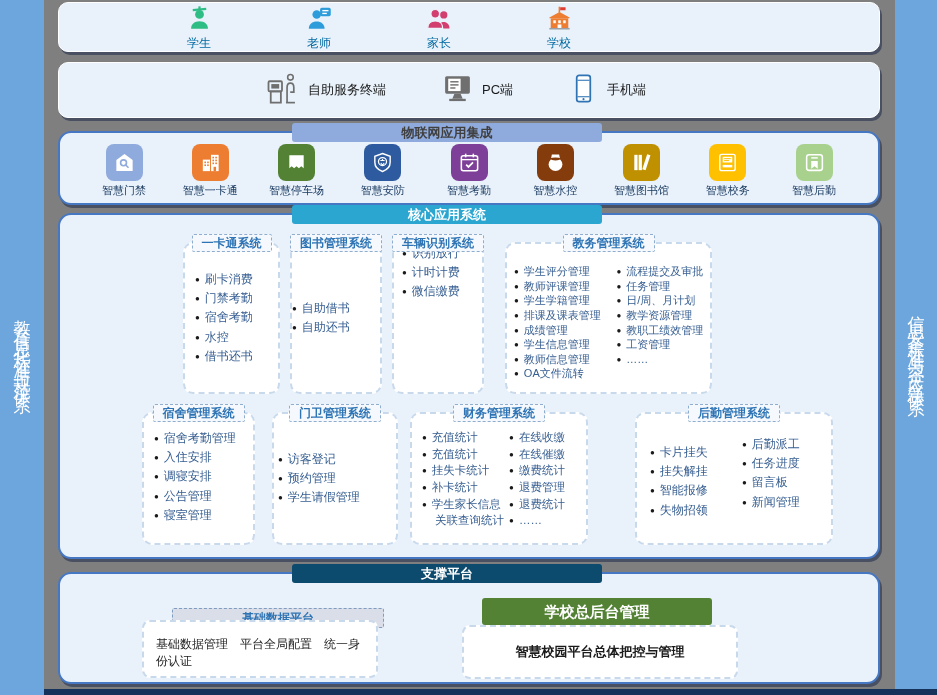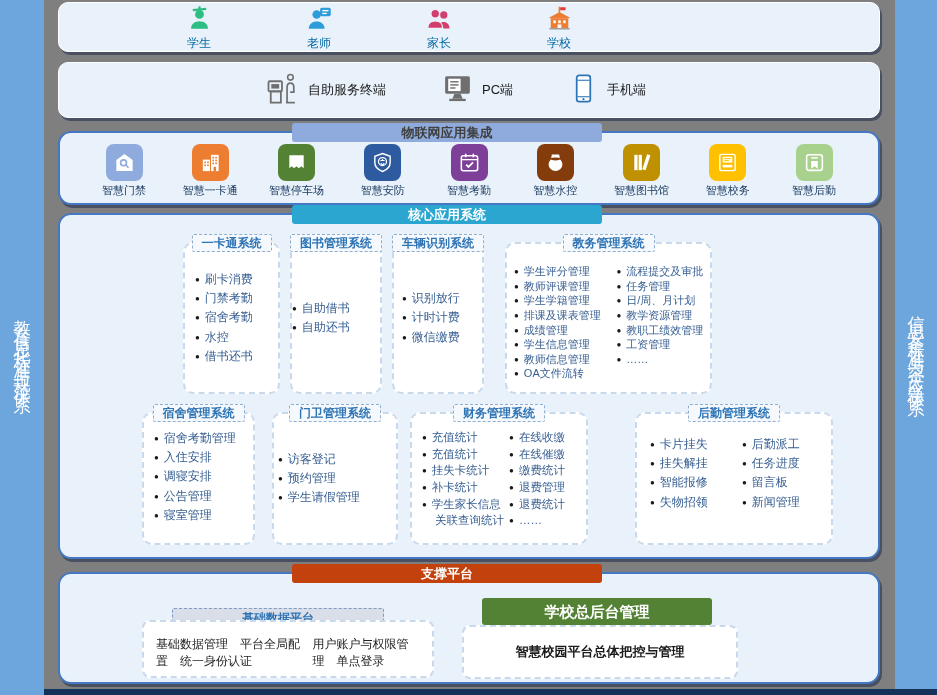--- a/index.html
+++ b/index.html
@@ -48,39 +48,39 @@
   .badge { position:absolute; top:-10px; left:50%; transform:translateX(-50%);
            background:#F5F9FD; border:1px dashed #8FAECF; color:#2E74B5;
            font-weight:bold; font-size:12px; line-height:16px; padding:0 9px;
            white-space:nowrap; border-radius:2px; }
   ul.syslist { list-style:none; }
   .syslist li { font-size:12px; color:#365E91; line-height:1.6; padding-left:13px; text-indent:-13px; white-space:nowrap; }
   .syslist li::before { content:"●"; font-size:8px; margin-right:5px; color:#1a1a1a; vertical-align:1px; }
 
   #box-onecard  { left:123px; top:27px; width:97px;  height:152px; display:flex; align-items:center; padding-left:10px; }
   #box-library  { left:230px; top:27px; width:92px;  height:152px; display:flex; align-items:center; }
-  #box-vehicle  { left:332px; top:27px; width:92px;  height:152px; display:flex; align-items:center; padding-left:8px; }
+  #box-vehicle  { left:332px; top:27px; width:92px;  height:152px; display:flex; padding-left:8px; }
   #box-academic { left:445px; top:27px; width:207px; height:152px; display:flex; padding:20px 3px 4px 7px; }
   #box-academic .c1 { width:104px; } #box-academic .c2 { width:92px; }
   #box-academic li { font-size:11px; line-height:1.33; }
 
   #box-dorm     { left:82px;  top:197px; width:113px; height:133px; padding:15px 0 0 10px; }
   #box-gate     { left:212px; top:197px; width:126px; height:133px; display:flex; align-items:center; padding-left:4px; }
   #box-finance  { left:350px; top:197px; width:178px; height:133px; display:flex; padding:15px 2px 0 10px; }
   #box-finance .c1 { width:100px; } #box-finance .c2 { width:86px; }
   #box-finance li { font-size:11.5px; line-height:1.45; }
   #box-finance .c1 li { white-space:normal; }
   #box-logistics { left:575px; top:197px; width:198px; height:133px; display:flex; padding:21px 4px 0 13px; }
-  #box-logistics .c1 { width:93px; } #box-logistics .c2 { width:86px; }
+  #box-logistics .c1 { width:93px;margin-top:8px; } #box-logistics .c2 { width:86px; }
 
   
   #support-panel { top:572px; height:112px; }
-  .basebox { position:absolute; left:82px; top:46px; width:292px; height:58px; background:#fff;
+  .basebox { position:absolute; left:82px; top:46px; width:236px; height:58px; background:#fff;
              border:2px dashed #C9D9EC; border-radius:8px; padding:14px 12px 4px;
-             display:flex; flex-direction:row; gap:3px; }
+             display:flex; flex-direction:column; gap:3px; }
   .basebox .line { font-size:12px; color:#222; }
   .base-badge { position:absolute; left:112px; top:34px; width:212px; height:20px; line-height:18px;
                 text-align:center; background:#D9DEE8; border:1px dashed #7F9CC0; color:#2E74B5;
                 font-weight:bold; font-size:12px; border-radius:2px; }
   .admin-title { position:absolute; left:422px; top:24px; width:230px; height:27px; line-height:27px;
                  background:#548235; color:#fff; font-weight:bold; font-size:15px; text-align:center; border-radius:3px; }
   .adminbox { position:absolute; left:402px; top:51px; width:276px; height:54px; background:#fff;
               border:2px dashed #C9D9EC; border-radius:8px; display:flex; align-items:center; justify-content:center; }
   .adminbox .content { font-size:13px; font-weight:bold; color:#1a1a1a; }
 </style>
@@ -410,25 +410,24 @@
     <ul class="syslist c2">
         <li>后勤派工</li>
         <li>任务进度</li>
         <li>留言板</li>
         <li>新闻管理</li>
       </ul>
   </div>
 </div>
 
 <div class="panel bordered" id="support-panel">
-  <div class="bar" style="background: #c2410c;">支撑平台</div>
+  <div class="bar" style="background: #0c4a6e;">支撑平台</div>
 
   <div class="base-badge">基础数据平台</div>
   <div class="basebox">
     <div class="line">基础数据管理　平台全局配置　统一身份认证</div>
-    <div class="line">用户账户与权限管理　单点登录</div>
   </div>
 
   <div class="admin-title" style="background: rgb(84, 130, 53);">学校总后台管理</div>
   <div class="adminbox">
     <div class="content">智慧校园平台总体把控与管理</div>
   </div>
 </div>
 
 </body></html>

